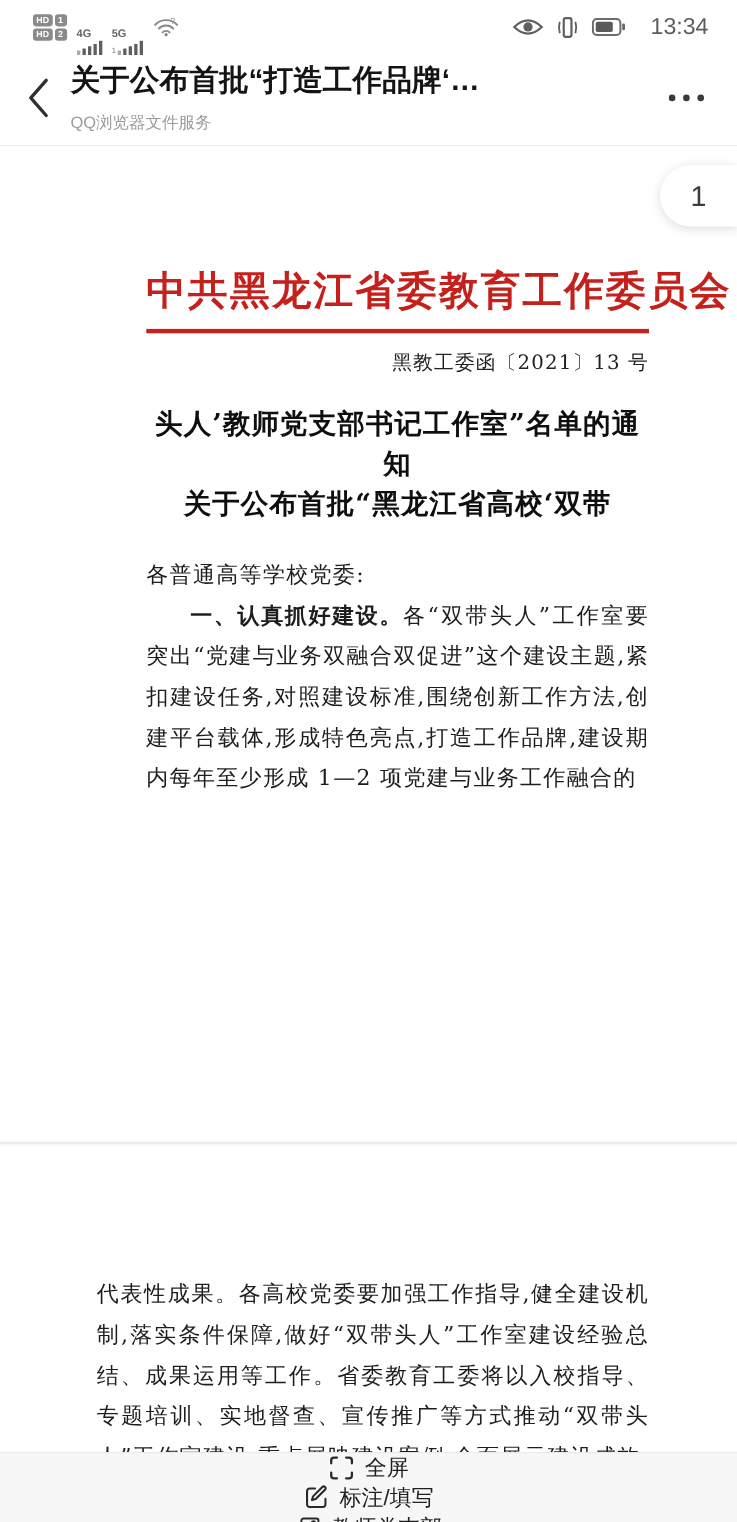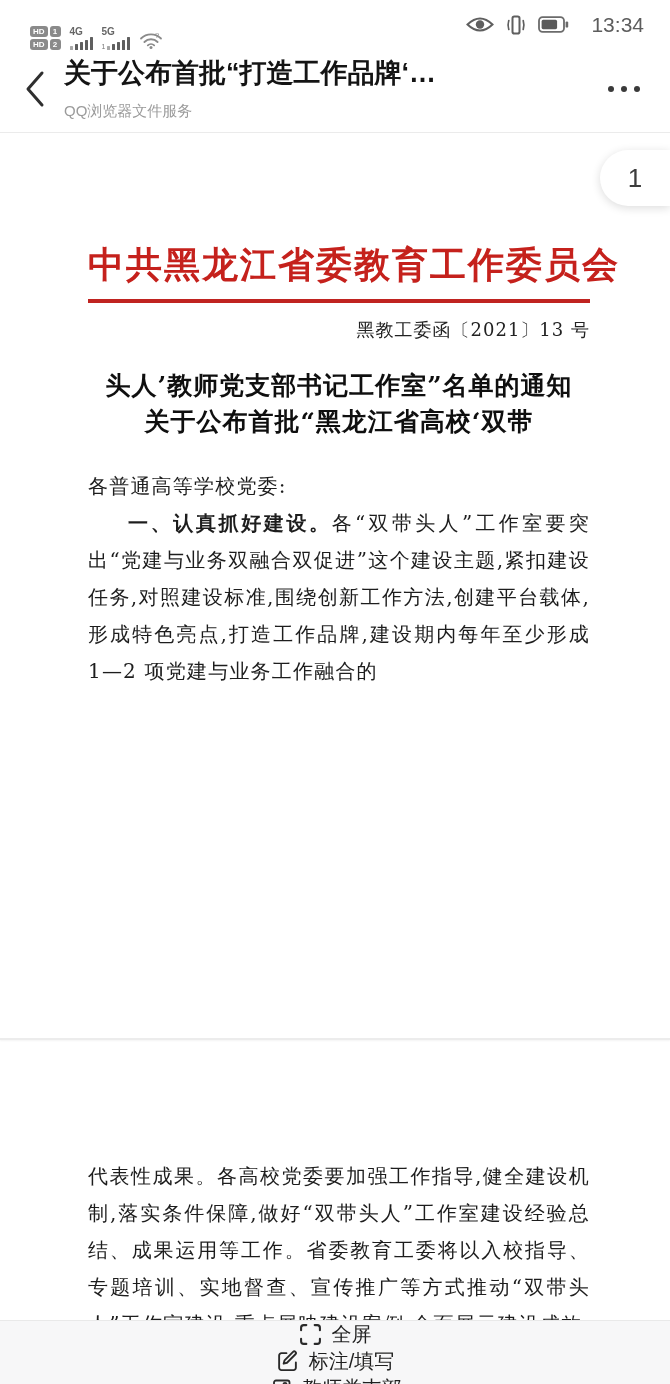--- a/index.html
+++ b/index.html
@@ -6,21 +6,21 @@
   html,body { background:#fff; }
   .screen {
     position:relative; width:670px; height:1384px; overflow:hidden;
     background:#fff; font-family:"Liberation Sans","DejaVu Sans",sans-serif;
   }
   
   .status-bar {
     height:45px; display:flex; align-items:center; justify-content:space-between;
     padding:4px 26px 0 30px; color:#6b6b6b;
   }
-  .sb-left { display:flex; align-items:flex-end; gap:9px; }
+  .sb-left { display:flex; align-items:center; gap:9px; }
   .hd-col { display:flex; flex-direction:column; gap:2px; }
   .hd-row { display:flex; align-items:center; gap:2px; }
   .hd-badge { background:#8a8a8a; color:#fff; font-size:8px; font-weight:bold;
     border-radius:3px; padding:1px 3px; line-height:9px; letter-spacing:0; }
   .hd-num { background:#8a8a8a; color:#fff; font-size:8px; font-weight:bold;
     border-radius:3px; width:11px; height:11px; display:flex; align-items:center; justify-content:center; }
   .sig-group { display:flex; flex-direction:column; align-items:flex-start;margin-top:28px; }
   .sig-label { font-size:10px; font-weight:bold; color:#666; line-height:10px; }
   .sig-row { display:flex; align-items:flex-end; gap:2px; height:13px; }
   .sig-sub { font-size:7px; color:#777; line-height:7px; }
@@ -43,21 +43,21 @@
   .nav-menu i { width:6px; height:6px; border-radius:50%; background:#3a3a3a; }
   
   .content { position:relative; height:1187px; background:#fff; overflow:hidden; }
   .page-pill {
     position:absolute; top:17px; right:0; width:70px; height:56px;
     background:#fff; border-radius:30px 0 0 30px;
     box-shadow:0 2px 10px rgba(0,0,0,0.14); display:flex; align-items:center;
     justify-content:center; font-size:26px; color:#3c3c3c; z-index:5;
   }
   .doc { font-family:"DejaVu Serif","Liberation Serif",serif; color:#1d1d1d; }
-  .page1 { height:905px; padding:104px 80px 0 88px; overflow:hidden; }
+  .page1 { height:905px; padding:104px 80px 0 88px; overflow:hidden;margin-left:45px; }
   .org-title {
     text-align:center; font-size:36px; line-height:54px; font-weight:bold;
     letter-spacing:2px; white-space:nowrap;
   }
   .red-rule { height:4px; margin-top:8px; }
   .doc-number { text-align:right; font-size:18px; letter-spacing:1px;
     margin-top:14px; line-height:25px; color:#222; }
   .doc-title { text-align:center; font-weight:bold; font-size:25px;
     line-height:36px; letter-spacing:1px; color:#0f0f0f; margin-top:26px; }
   .body-text { margin-top:28px; font-size:20px; line-height:37px;

